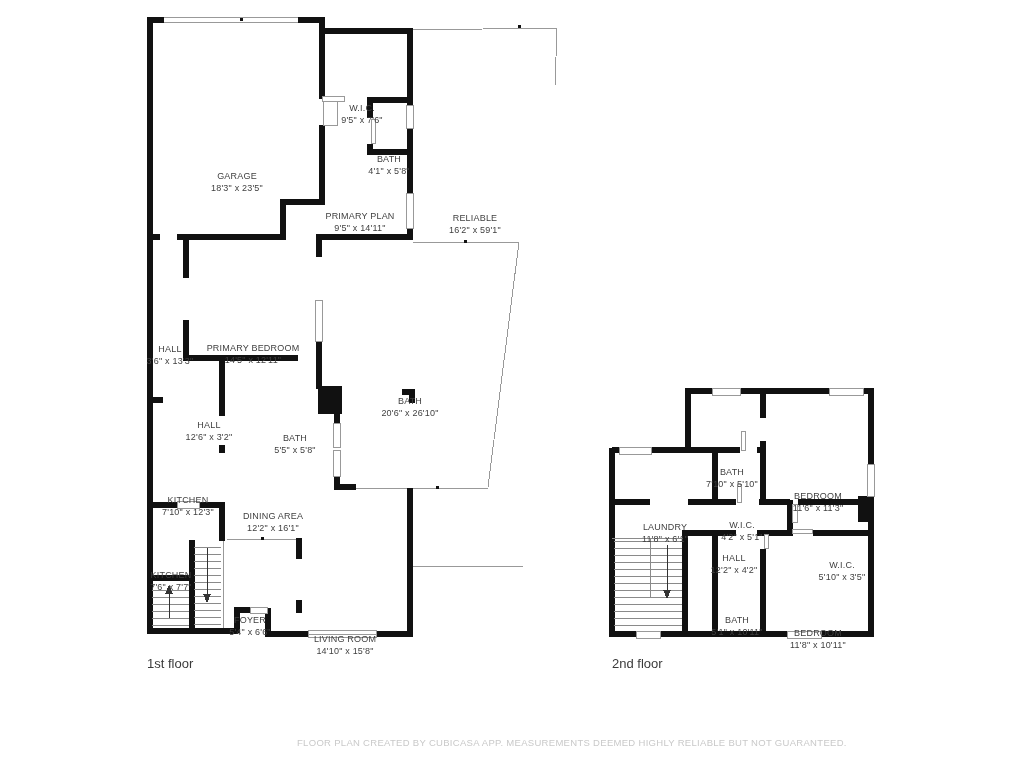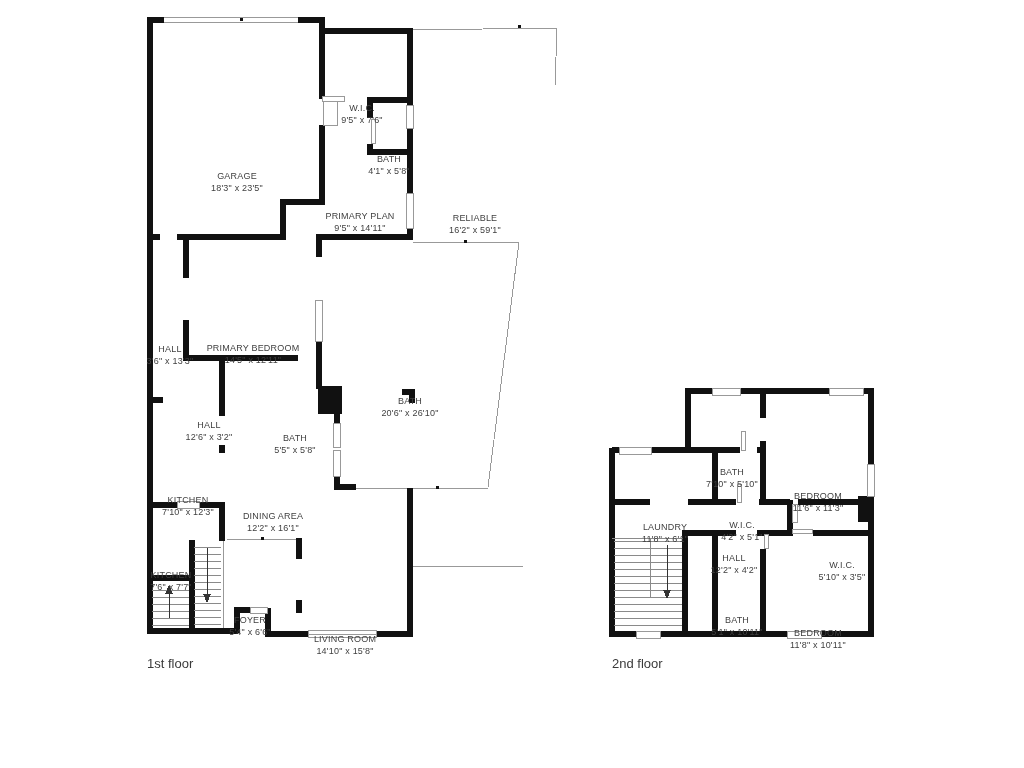--- a/index.html
+++ b/index.html
@@ -298,14 +298,15 @@
     <div class="rdims">5'1" x 10'11"</div>
   </div>
   <div class="rlabel" style="left:818px;top:591px">
     <div class="rname">BEDROOM</div>
     <div class="rdims">11'8" x 10'11"</div>
   </div>
 
   <div class="floorlab" style="left:147px;top:656px">1st floor</div>
   <div class="floorlab" style="left:612px;top:656px">2nd floor</div>
 
+  <div class="disclaimer">FLOOR PLAN CREATED BY CUBICASA APP. MEASUREMENTS DEEMED HIGHLY RELIABLE BUT NOT GUARANTEED.</div>
 
 </div>
 
 </body></html>

